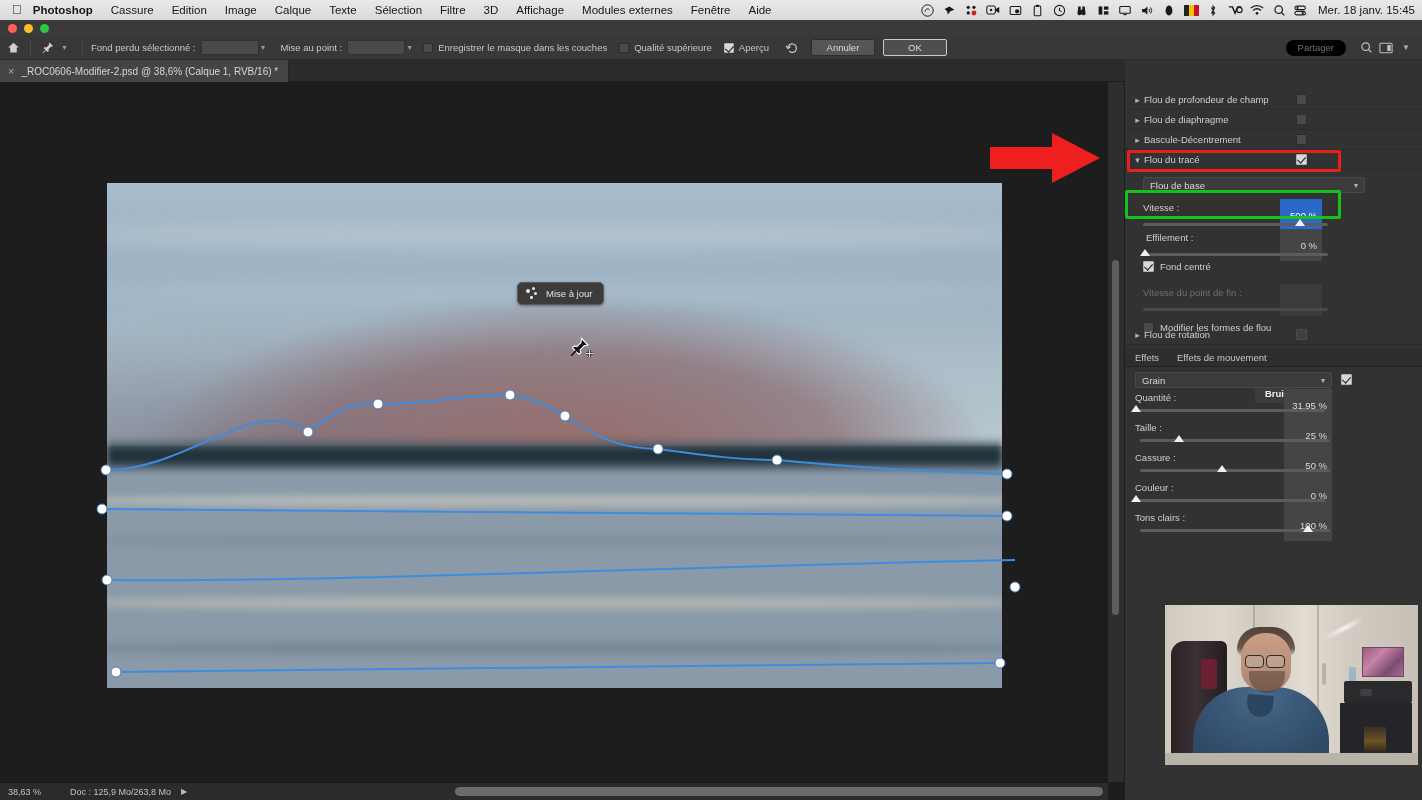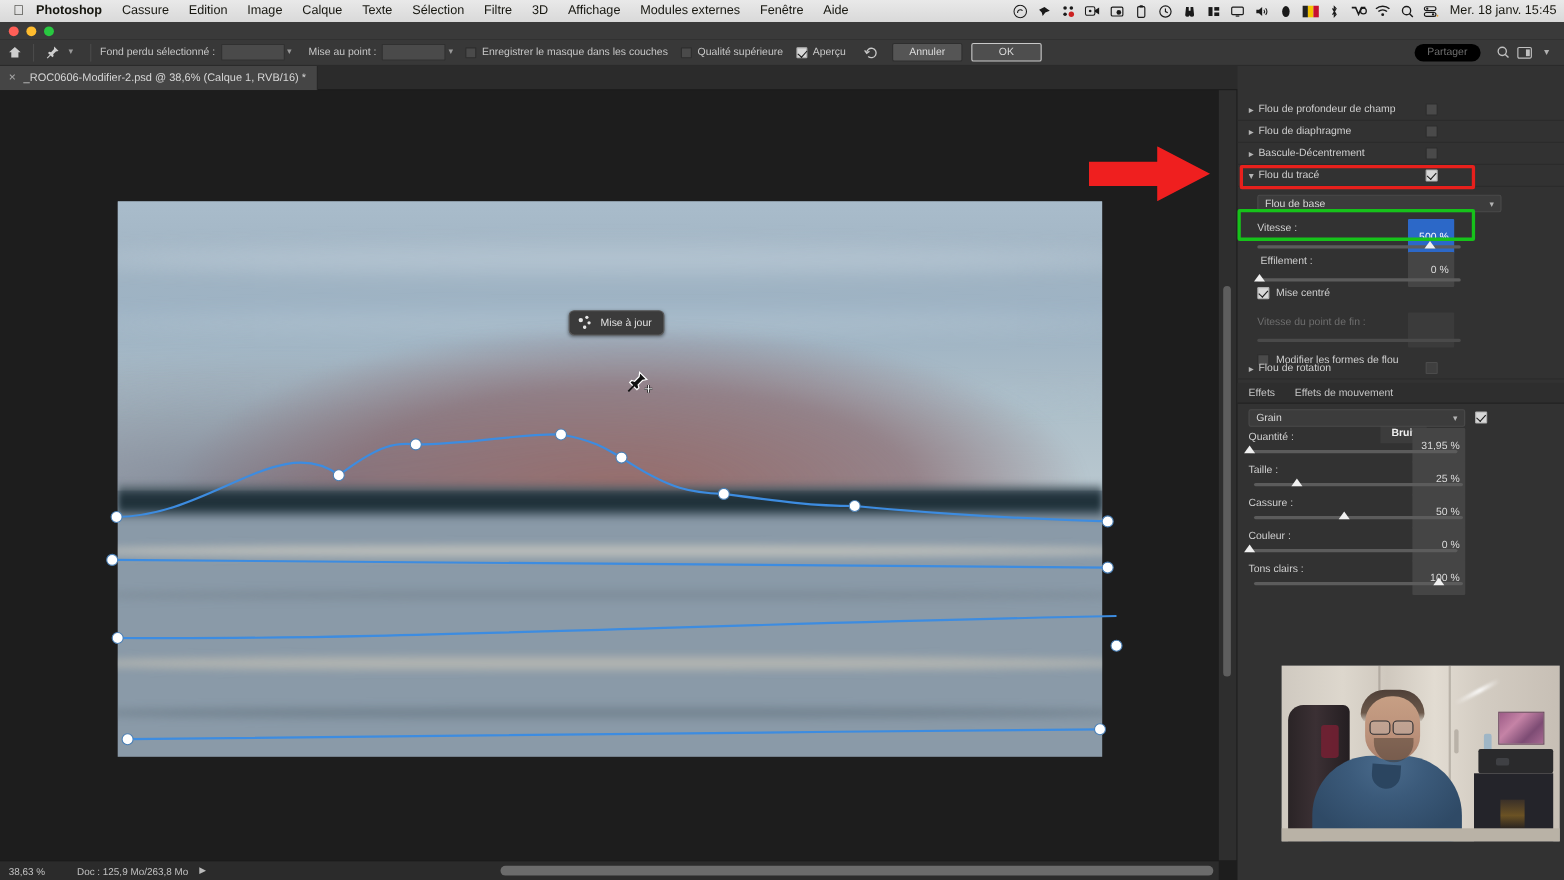--- a/index.html
+++ b/index.html
@@ -688,21 +688,21 @@
       <span class="slider-track" style="left:18px;top:48px;width:185px;"></span>
       <span class="slider-knob" style="left:170px;top:44px;"></span>
 
       <span class="slider-label" style="left:21px;top:57px;">Effilement :</span>
       <span class="slider-value" style="left:155px;top:54px;width:36px;">0 %</span>
       <span class="slider-track" style="left:18px;top:78px;width:185px;"></span>
       <span class="slider-knob" style="left:15px;top:74px;"></span>
 
       <label class="inline-check" style="left:18px;top:86px;">
         <span class="cbox sm on"></span>
-        <span>Mise centré</span>
+        <span>Fond centré</span>
       </label>
 
       <span class="slider-label dim" style="left:18px;top:112px;">Vitesse du point de fin :</span>
       <span class="slider-value empty" style="left:155px;top:109px;width:36px;"></span>
       <span class="slider-track dim" style="left:18px;top:133px;width:185px;"></span>
 
       <label class="inline-check" style="left:18px;top:147px;text-align:right;">
         <span class="cbox sm"></span>
         <span>Modifier les formes de flou</span>
       </label>

